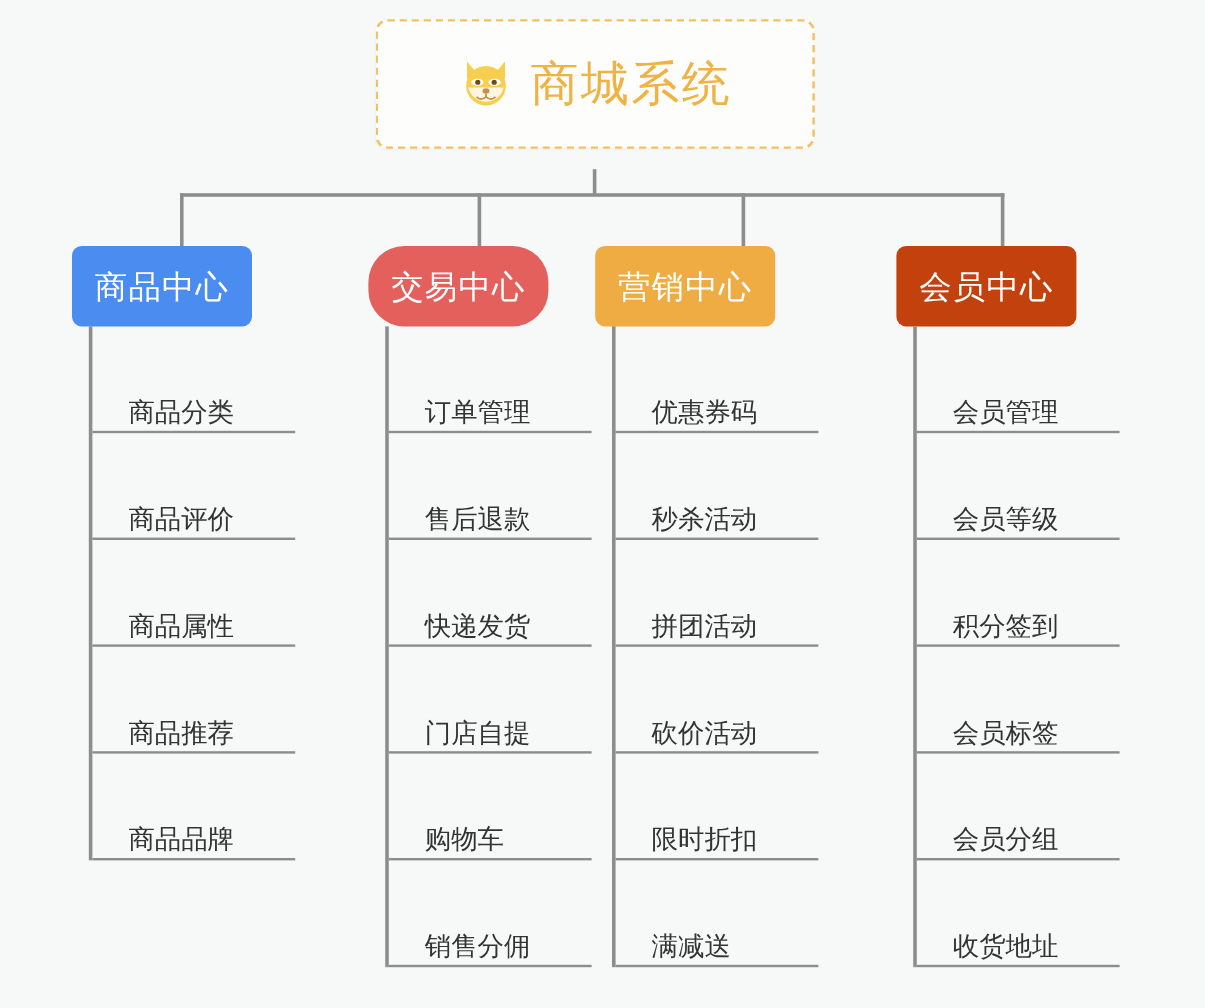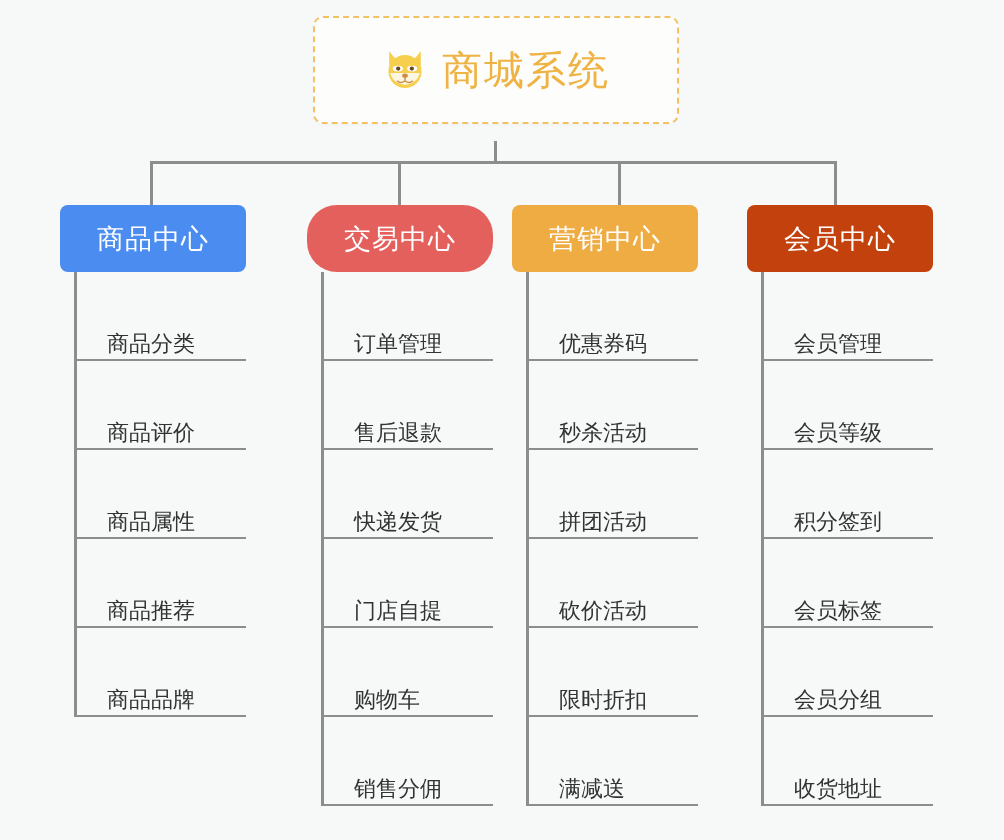--- a/index.html
+++ b/index.html
@@ -75,21 +75,21 @@
     height: 45px;
   }
 
   
   .branch {
     position: absolute;
     top: 205px;
     width: 186px;
   }
   .branch-header {
-    width: 186px;
+    width: 150px;
     height: 67px;
     box-sizing: border-box;
     border-radius: 8px;
     display: flex;
     align-items: center;
     justify-content: center;
     color: #ffffff;
     font-size: 27px;
     letter-spacing: 1px;
     white-space: nowrap;
@@ -192,21 +192,21 @@
         </div>
       <div class="leaf">
           <span class="leaf-label">购物车</span>
         </div>
       <div class="leaf">
           <span class="leaf-label">销售分佣</span>
         </div>
     </div>
   </div>
 
-  <div class="branch" style="left:512px;">
+  <div class="branch" style="left:496px;">
     <div class="branch-header" style="background:#eeac42;">
       <span>营销中心</span>
     </div>
     <div class="leaf-list">
       <div class="leaf">
           <span class="leaf-label">优惠券码</span>
         </div>
       <div class="leaf">
           <span class="leaf-label">秒杀活动</span>
         </div>

